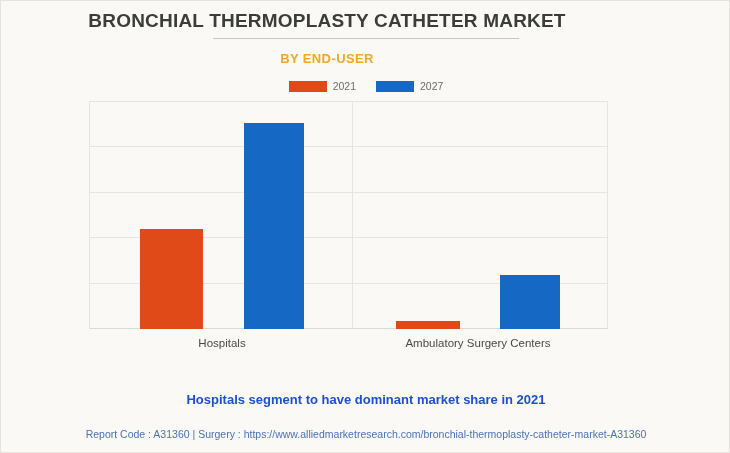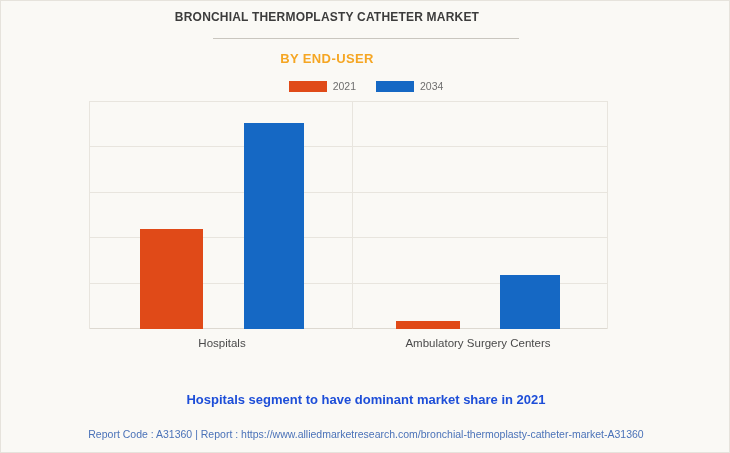--- a/index.html
+++ b/index.html
@@ -22,21 +22,21 @@
     border: 1px solid #e6e3dc;
   }
 
   
   #chart-title {
     position: absolute;
     left: 0;
     top: 9px;
     width: 652px;
     text-align: center;
-    font-size: 12px;
+    font-size: 19px;
     font-weight: bold;
     letter-spacing: 0.2px;
     color: #3c3c3c;
     white-space: nowrap;
   }
   #title-divider {
     position: absolute;
     left: 212px;
     top: 37px;
     width: 306px;
@@ -155,21 +155,21 @@
   <div id="title-divider"></div>
   <div id="chart-subtitle" style="color: rgb(245, 166, 35);">BY END-USER</div>
 
   <div id="legend">
     <div class="legend-item">
       <span class="legend-swatch" style="background: rgb(224, 74, 24);"></span>
       <span class="legend-label">2021</span>
     </div>
     <div class="legend-item">
       <span class="legend-swatch" style="background: rgb(21, 104, 196);"></span>
-      <span class="legend-label">2034</span>
+      <span class="legend-label">2027</span>
     </div>
   </div>
 
   <div id="plot">
       <div class="hgrid axis-base" style="bottom: 0%;"></div>
       <div class="hgrid" style="bottom: 20%;"></div>
       <div class="hgrid" style="bottom: 40%;"></div>
       <div class="hgrid" style="bottom: 60%;"></div>
       <div class="hgrid" style="bottom: 80%;"></div>
       <div class="hgrid" style="bottom: 100%;"></div>
@@ -183,16 +183,16 @@
     </div>
 
   <div class="cat-label" id="cat-label-1">Ambulatory Surgery Centers</div>
   <div class="cat-label" id="cat-label-0">Hospitals</div>
 
   <div id="chart-footnote">Hospitals segment to have dominant market share in 2021</div>
 
   <div id="source-line" style="color: rgb(74, 114, 184);">
     <span>Report Code : A31360</span>
     <span>|</span>
-    <span>Report : https://www.alliedmarketresearch.com/bronchial-thermoplasty-catheter-market-A31360</span>
+    <span>Surgery : https://www.alliedmarketresearch.com/bronchial-thermoplasty-catheter-market-A31360</span>
   </div>
 
 </div>
 
 </body></html>

